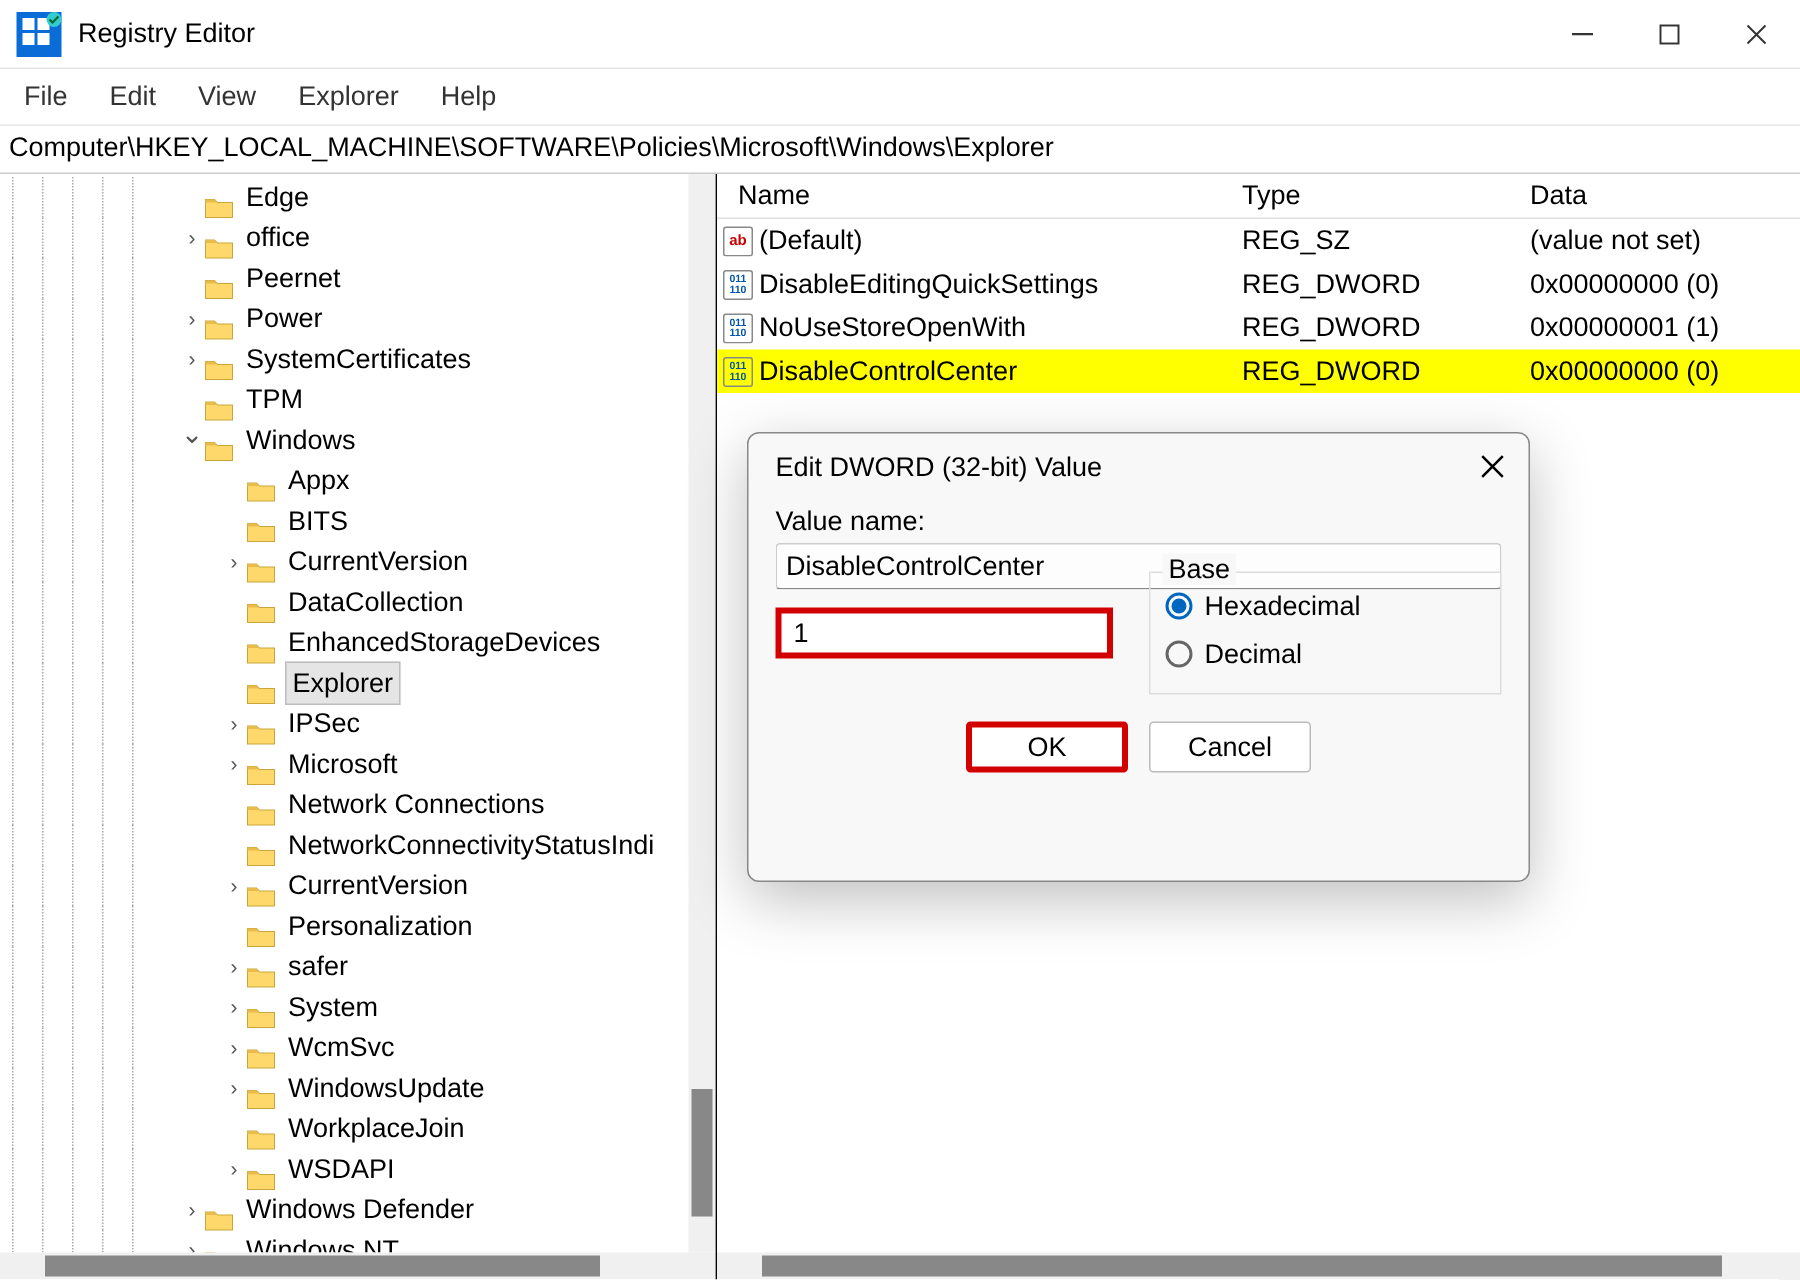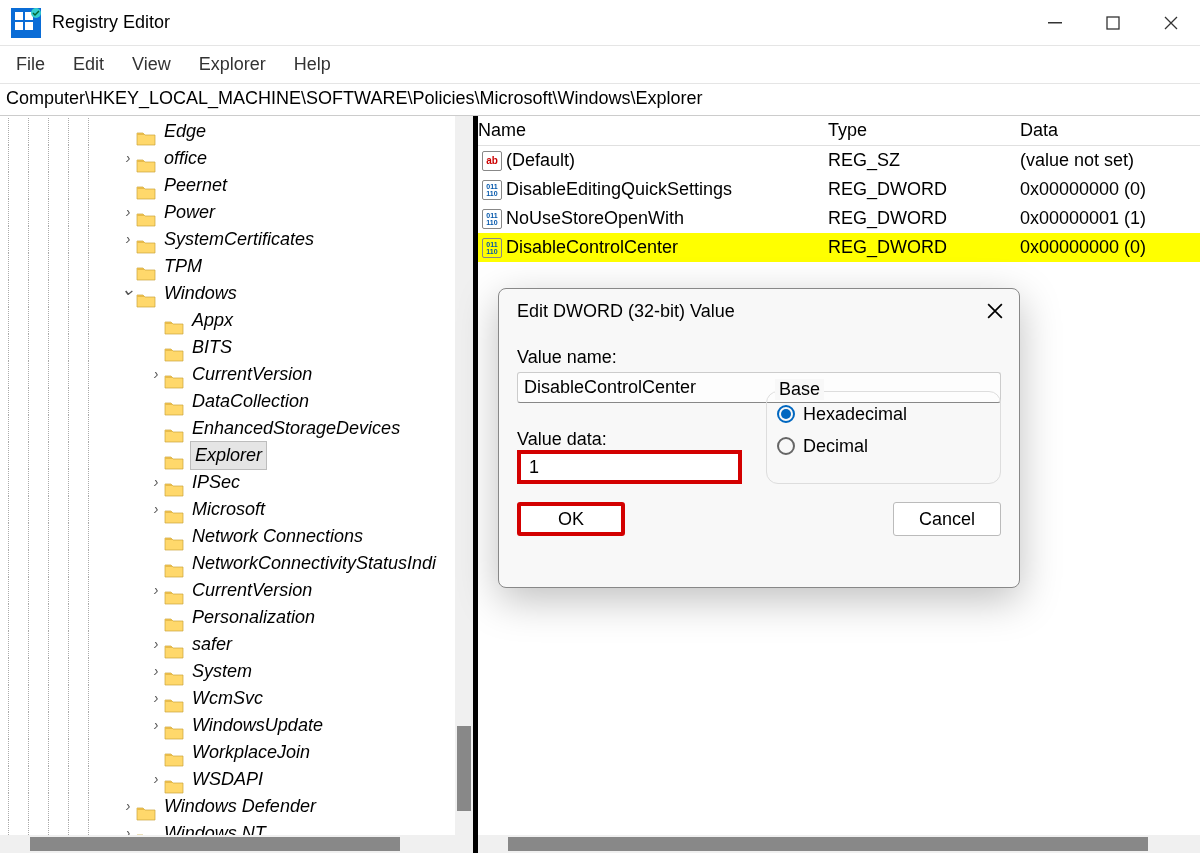--- a/index.html
+++ b/index.html
@@ -12,70 +12,70 @@
   .winbtn { width:58px; height:46px; display:flex; align-items:center; justify-content:center; color:#333; }
   .winbtn svg { width:14px; height:14px; }
   .winbtn.min svg{ width:14px; height:2px;}
   
   .menubar { height:38px; display:flex; align-items:center; gap:28px; padding:0 16px; color:#333; border-bottom:1px solid #e5e5e5;}
   .menubar span { cursor:default; }
   
   .addressbar { height:32px; padding:4px 6px; border-bottom:1px solid #ccc; white-space:nowrap; overflow:hidden; color:#000; font-size:18px;}
   
   .main { display:flex; height:calc(853px - 46px - 38px - 32px); }
-  .leftpane { width:478px; border-right:5px solid #000000; position:relative; overflow:hidden;font-style:italic; }
+  .leftpane { width:478px; border-right:1px solid #000000; position:relative; overflow:hidden; }
   .rightpane { flex:1; position:relative; overflow:hidden; }
   
   .tree { padding-top:2px; font-size:18px; line-height:27px; color:#000; overflow:hidden; height:calc(100% - 18px); }
   .tree-row { display:flex; align-items:center; height:27px; white-space:nowrap; }
   .indent { display:inline-block; }
   .guide { border-left:1px dotted #aaa; height:27px; display:inline-block; width:1px; margin-right:0;}
   .chev { width:16px; text-align:center; color:#555; font-size:14px; display:inline-block;}
   .folder-icon { width:20px; height:16px; display:inline-block; margin-right:6px;}
   .folder-icon svg { width:20px; height:16px; vertical-align:middle;}
   .tree-row .label { padding:0 2px;}
   .tree-row.selected .label { background:#e5e5e5; border:1px solid #bdbdbd; padding:0 4px;}
   
   .vscroll { position:absolute; right:0; top:0; width:18px; height:calc(100% - 18px); background:#f0f0f0;}
   .vthumb { position:absolute; right:2px; width:14px; background:#888;}
   .hscroll { position:absolute; left:0; bottom:0; right:0; height:18px; background:#f0f0f0;}
   .hthumb { position:absolute; top:2px; height:14px; background:#888;}
   
   .list-header { display:flex; height:30px; border-bottom:1px solid #e0e0e0; align-items:center; font-size:18px; color:#000;}
-  .col-name { width:350px; padding-left:0;}
+  .col-name { width:350px; padding-left:14px;}
   .col-type { width:192px; }
   .col-data { flex:1; }
   .list-body { font-size:18px;}
   .list-row { display:flex; height:29px; align-items:center;justify-content:center; }
   .list-row.highlight { background:#ffff00; }
   .cell { overflow:hidden; white-space:nowrap; }
   .cell.name { width:350px; padding-left:4px; display:flex; align-items:center; gap:4px;}
   .cell.type { width:192px;}
   .cell.data { flex:1;}
   .val-icon { width:20px; height:20px; display:inline-flex; align-items:center; justify-content:center; border:1px solid #888; font-size:10px; font-weight:bold; border-radius:2px; flex-shrink:0;}
   .val-icon.sz { color:#c00; }
   .val-icon.dw { color:#05a; }
   
   .dialog { position:absolute; left:498px; top:288px; width:522px; height:300px; background:#f8f8f8; border:1px solid #888; border-radius:8px; box-shadow:0 12px 40px rgba(0,0,0,0.25); padding:0; font-size:18px; color:#000;}
   .dlg-title { display:flex; align-items:center; height:44px; padding:0 12px 0 18px;}
   .dlg-title .t { flex:1; }
   .dlg-close { width:24px; height:24px; display:flex; align-items:center; justify-content:center;}
   .dlg-body { padding:0 18px 14px 18px;}
-  .dlg-label { margin-top:14px; }
+  .dlg-label { margin-top:4px; }
   .dlg-name-field { border:1px solid #ccc; border-bottom:1px solid #888; background:#fdfdfd; padding:4px 6px; border-radius:3px; margin-top:4px;}
   .dlg-row2 { display:flex; margin-top:12px; gap:24px;}
   .valdata { flex:0 0 225px;}
   .valdata-input { width:100%; height:34px; border:4px solid #d30000; padding:2px 8px; background:#fff; font-size:18px; display:flex; align-items:center;}
-  .base { flex:1; border:1px solid #ddd; border-radius:12px; padding:6px 10px 10px 10px; margin-top:-24px; position:relative;}
+  .base { flex:1; border:1px solid #ddd; border-radius:0; padding:6px 10px 10px 10px; margin-top:-24px; position:relative;}
   .base-legend { position:absolute; top:-13px; left:8px; background:#f8f8f8; padding:0 4px;}
   .radio-row { display:flex; align-items:center; gap:8px; height:32px;}
   .radio { width:18px; height:18px; border-radius:50%; border:2px solid #0067c0; display:inline-flex; align-items:center; justify-content:center;}
   .radio.checked::after{ content:""; width:10px; height:10px; border-radius:50%; background:#0067c0;}
   .radio.unchecked { border-color:#666;}
-  .dlg-buttons { display:flex; justify-content:space-between; gap:14px; margin-top:18px;}
+  .dlg-buttons { display:flex; justify-content:center; gap:14px; margin-top:18px;}
   .btn { width:108px; height:34px; display:flex; align-items:center; justify-content:center; background:#fff; border:1px solid #bbb; border-radius:3px;}
   .btn.ok { border:4px solid #d30000;}
 </style>
 </head>
 <body>
 
 <div class="titlebar">
   <span class="app-icon">
     <svg viewBox="0 0 32 32">
         <rect x="1" y="1" width="30" height="30" fill="#0a6cd6"></rect>
@@ -591,21 +591,20 @@
         <svg viewBox="0 0 14 14" width="16" height="16">
           <path d="M1 1 L13 13 M13 1 L1 13" stroke="#000" stroke-width="1.5"></path>
         </svg>
       </span>
   </div>
   <div class="dlg-body">
     <div class="dlg-label">Value name:</div>
     <div class="dlg-name-field">DisableControlCenter</div>
     <div class="dlg-row2">
       <div class="valdata">
-        <div class="dlg-label">Value data:</div>
         <div class="valdata-input">1</div>
       </div>
       <div class="base">
         <span class="base-legend">Base</span>
         <div class="radio-row">
           <span class="radio checked"></span>
           <span>Hexadecimal</span>
         </div>
         <div class="radio-row">
           <span class="radio unchecked"></span>

